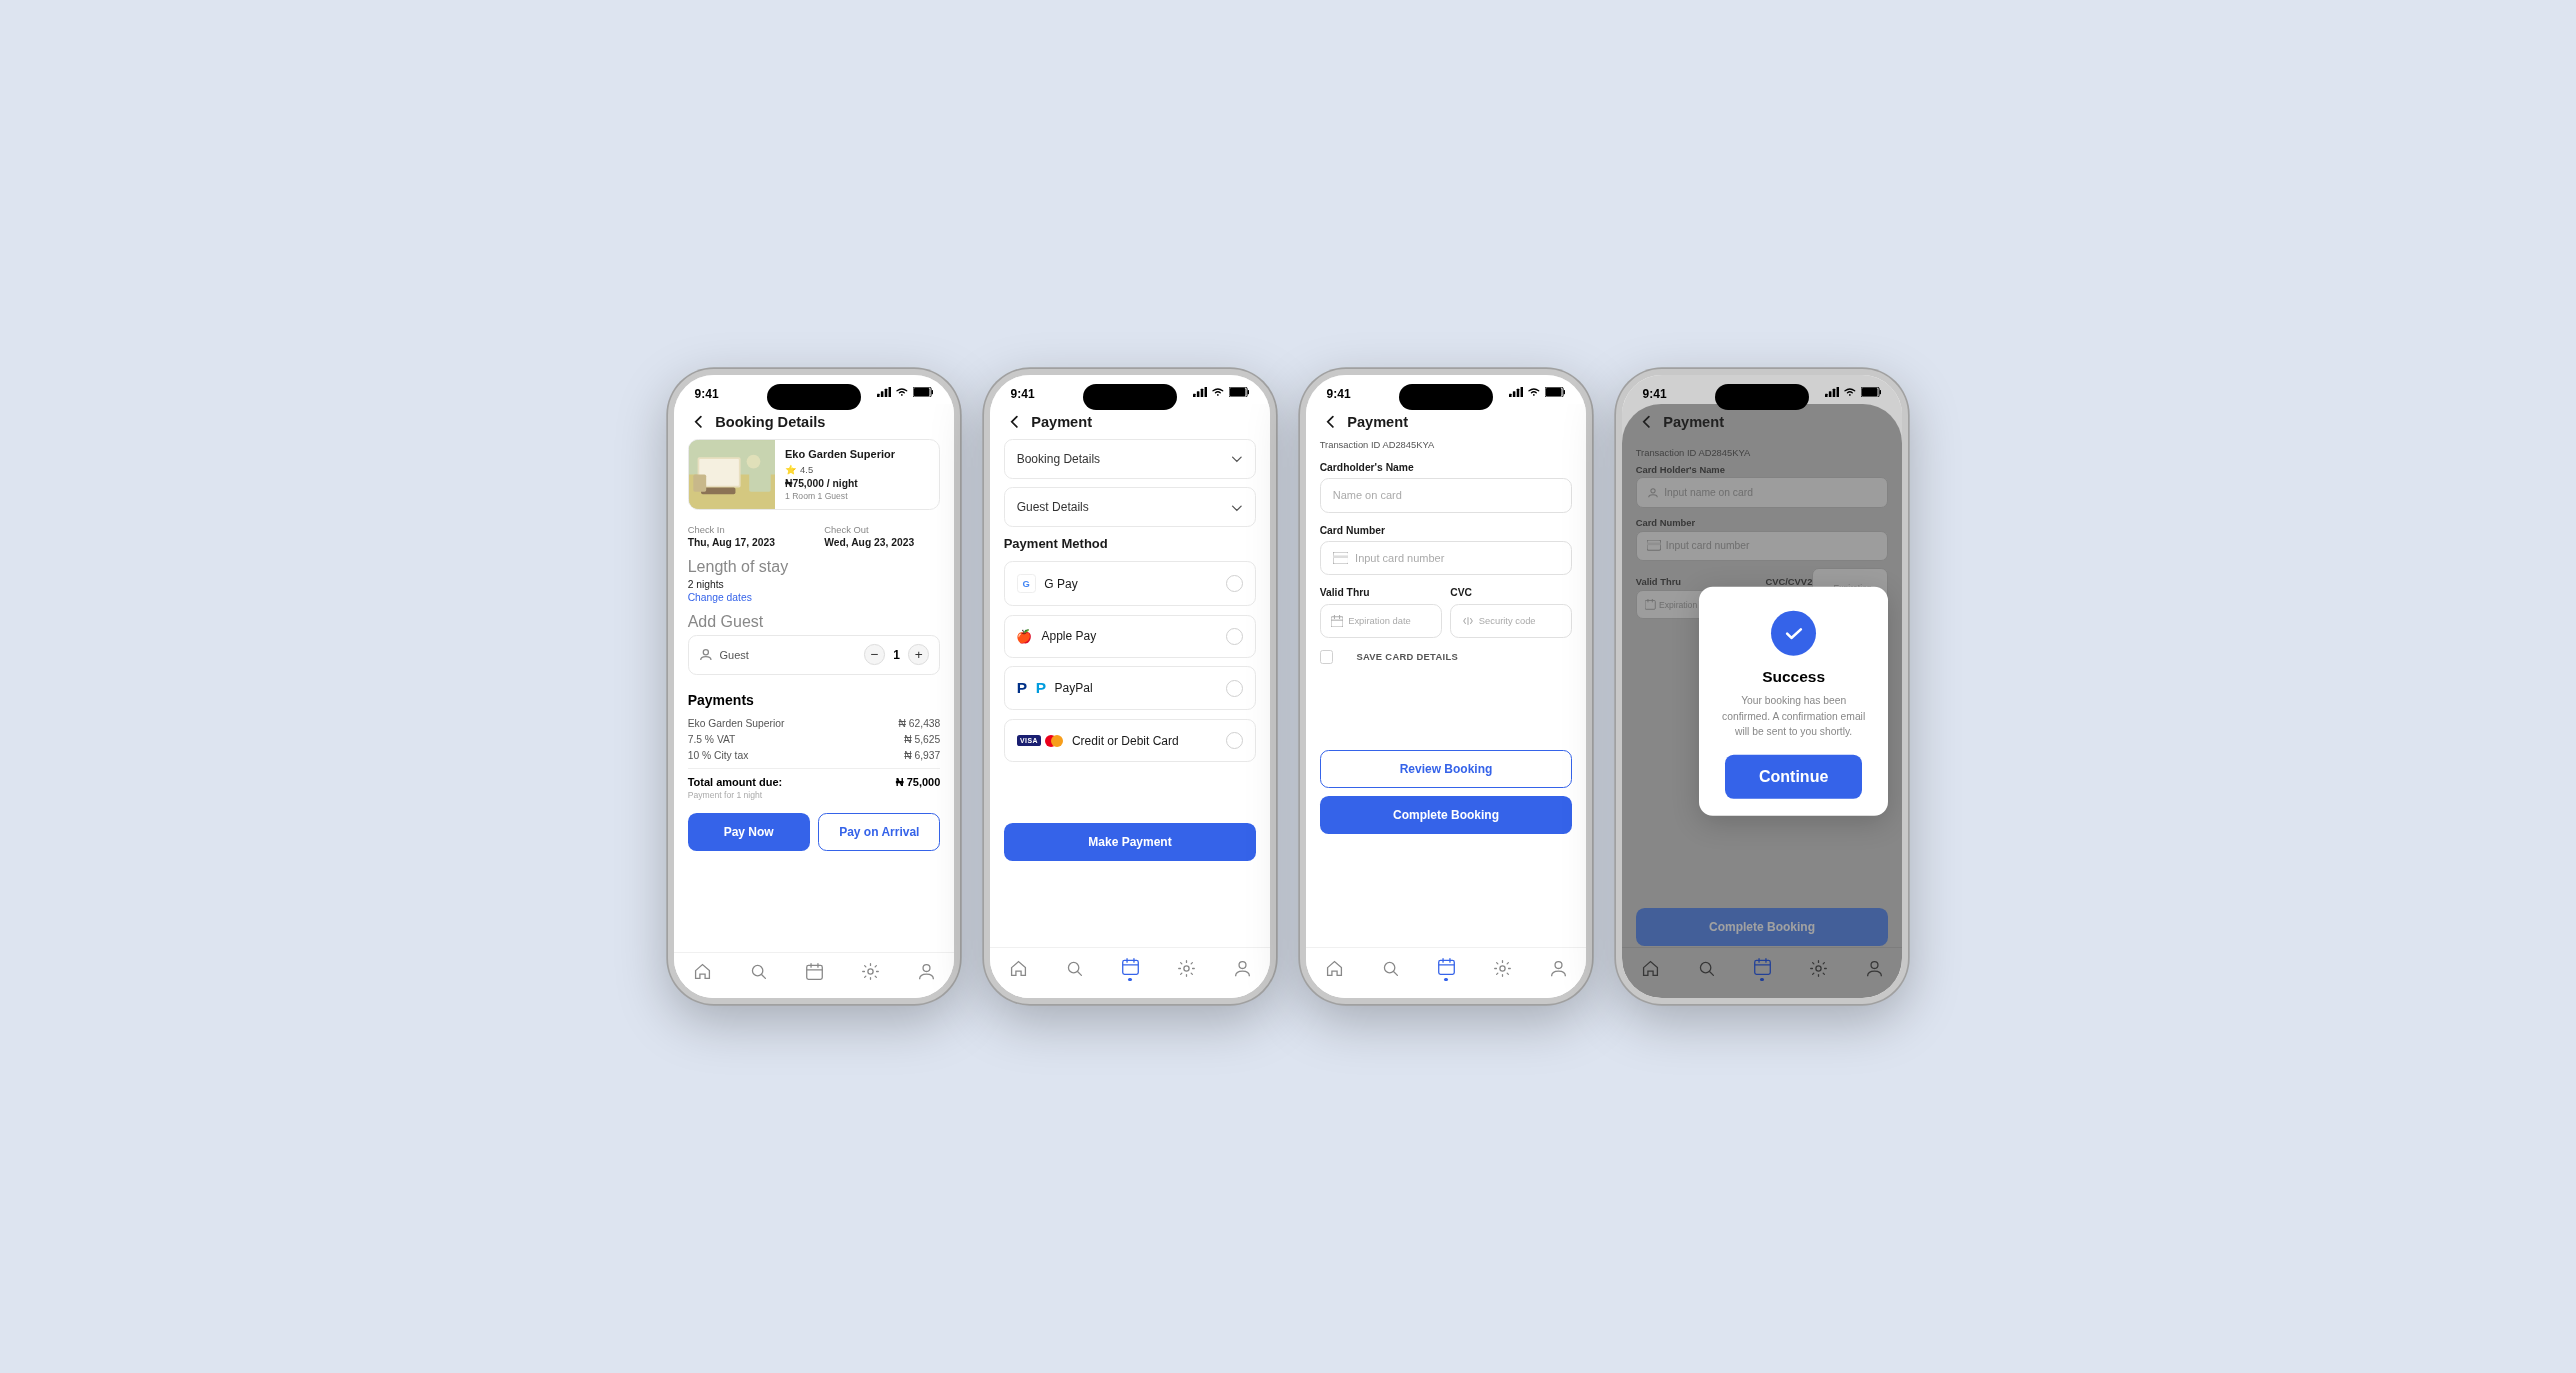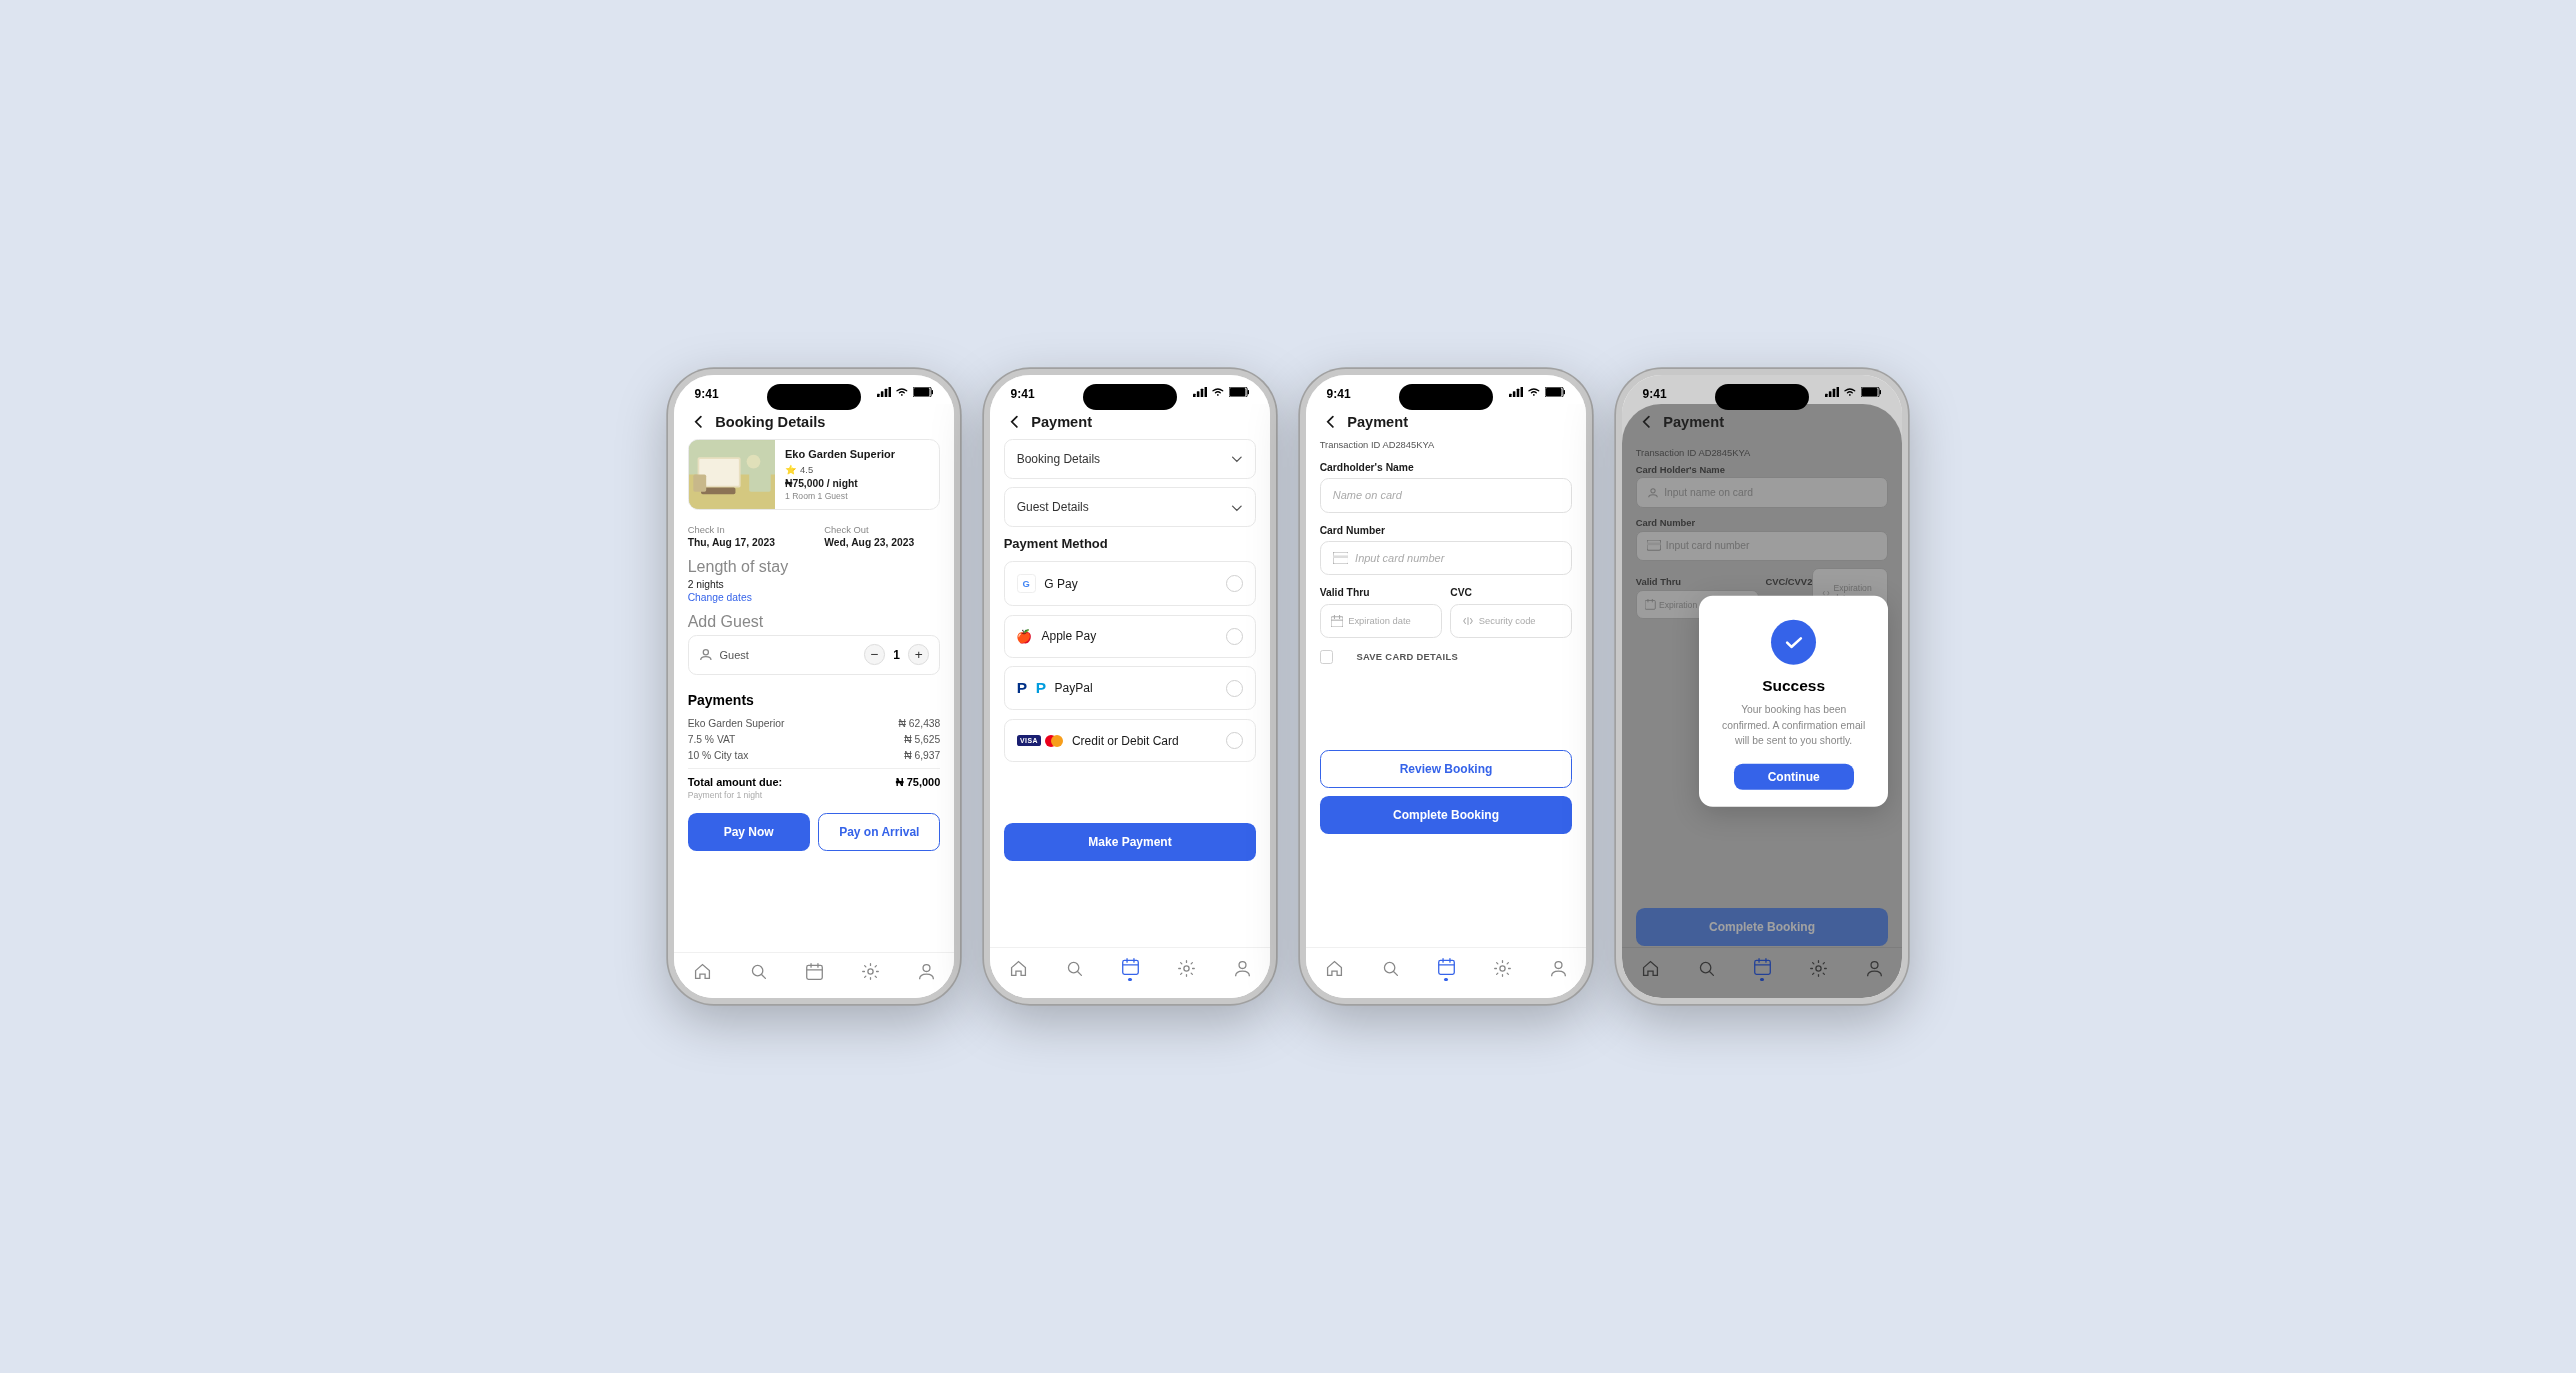--- a/index.html
+++ b/index.html
@@ -250,21 +250,20 @@
     .input-field {
       border: 0.9px solid #e0e0e0;
       border-radius: 8.6px;
       padding: 10.3px 12px;
       font-size: 11px;
       color: #aaa;
       margin-bottom: 12px;
       display: flex;
       align-items: flex-start;
       gap: 6.9px;
-      font-style: italic;
     }
     .half-row { display: flex; gap: 8.6px; margin-bottom: 12px; }
     .half-field {
       flex: 1;
       border: 0.9px solid #e0e0e0;
       border-radius: 8.6px;
       padding: 10.3px 10.3px;
       font-size: 10.3px;
       color: #aaa;
       display: flex;
@@ -338,22 +337,22 @@
       display: flex; align-items: center; justify-content: center;
       margin: 0 auto 12px;
     }
     .success-title { font-size: 15.5px; font-weight: 700; margin-bottom: 6.9px; }
     .success-desc { font-size: 10.3px; color: #888; line-height: 1.5; margin-bottom: 15.5px; }
     .success-btn {
       background: #3563e9;
       color: #fff;
       border: none;
       border-radius: 8.6px;
-      padding: 6px 34px;
-      font-size: 12px;
+      padding: 13px 34px;
+      font-size: 16px;
       font-weight: 600;
       cursor: pointer;
     }
     .dimmed-content {
       padding: 0 13.7px;
     }
     .dimmed-label { font-size: 9.4px; color: #666; margin-bottom: 2.6px; margin-top: 8.6px; }
     .dimmed-input {
       border: 0.9px solid #c8c8c8;
       border-radius: 6.9px;

